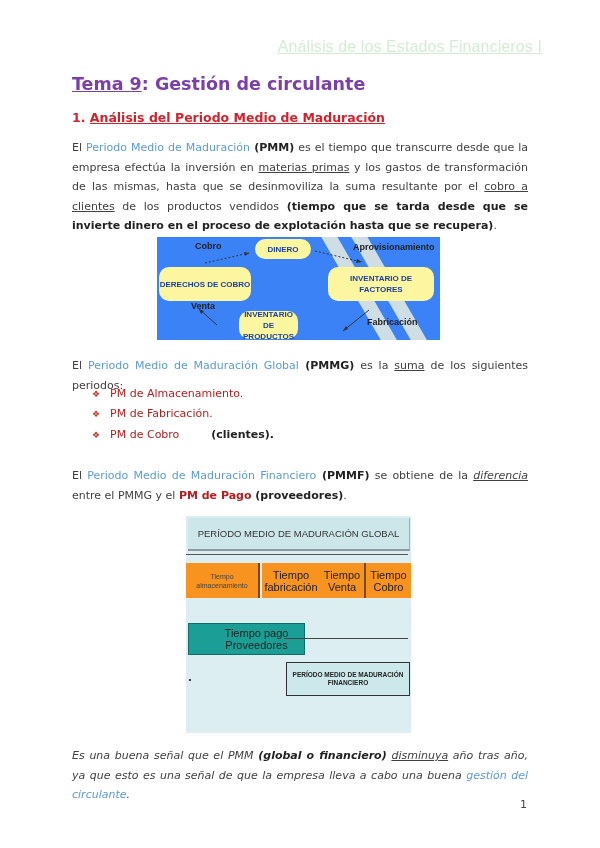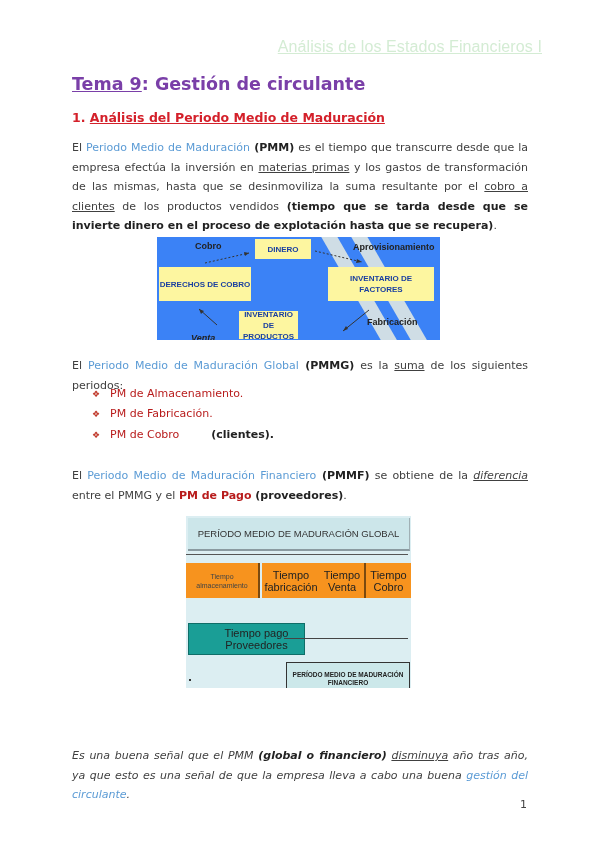--- a/index.html
+++ b/index.html
@@ -22,26 +22,26 @@
   .p4 { top:746px;font-style:italic; }
   ul.bullets { position:absolute; left:92px; top:384px; margin:0; padding:0; list-style:none; font-size:11px; line-height:19.3px; }
   ul.bullets li { color:#b81c1c; }
   ul.bullets li .bul { color:#c0392b; font-size:9px; margin-right:10px; }
   ul.bullets li .b2 { color:#222; font-weight:bold;padding-left:28px; }
 
   
   .diag1 { position:absolute; left:157px; top:237px; width:283px; height:103px; background:#3b82f6; overflow:hidden;
            font-family:"Liberation Sans", sans-serif; font-weight:bold; }
   .diag1 .stripe { position:absolute; width:14px; height:200px; background:#cfdde5; transform:rotate(-30deg); }
-  .d1box { position:absolute; background:#fdf6a0; color:#1a3fa0; font-size:8px; text-align:center; display:flex; align-items:center; justify-content:center; line-height:11px; }
+  .d1box { position:absolute; background:#fdf6a0; color:#1a3fa0; font-size:8px; text-align:center; display:flex; align-items:center; justify-content:center; line-height:11px;border-radius:10px; }
   .d1lbl { position:absolute; font-size:9px; color:#222; }
   .d1 svg { position:absolute; left:0; top:0; }
 
   
-  .diag2 { position:absolute; left:186px; top:516px; width:225px; height:172px; background:#dceef2; overflow:hidden;
+  .diag2 { position:absolute; left:186px; top:516px; width:225px; height:217px; background:#dceef2; overflow:hidden;
            font-family:"Liberation Sans", sans-serif; }
   .d2top { position:absolute; left:2px; top:2px; width:221px; height:31px; background:#cce6ea; border-bottom:2px solid #8a9aa0; border-right:1px solid #a0b0b5;
            font-size:9.5px; color:#333; display:flex; align-items:center; justify-content:center; }
   .d2line { position:absolute; height:1px; background:#555; }
   .d2orange { position:absolute; top:47px; height:35px; background:#f7931e; border-right:2px solid #7a4a10; color:#222; display:flex; align-items:center; justify-content:center; text-align:center; }
   .d2teal { position:absolute; left:2px; top:107px; width:95px; height:30px; background:#1a9e96; color:#222; font-size:11px; line-height:12px; display:flex; align-items:center; justify-content:center; text-align:center; border:1px solid #0f6e68;padding-left:20px; }
   .d2fin { position:absolute; left:100px; top:146px; width:122px; height:32px; background:#cce8ea; border:1.5px solid #333; font-size:6.5px; font-weight:bold; color:#222; display:flex; align-items:center; justify-content:center; text-align:center; line-height:8px; }
   .d2dot { position:absolute; left:3px; top:163px; width:2px; height:2px; background:#333; }
   .pagenum { position:absolute; left:520px; top:798px; font-size:11px; color:#444; }
 </style>
@@ -64,21 +64,21 @@
     <polygon points="92,16 87,15 88,19" fill="#333"></polygon>
     <line x1="158" y1="14" x2="205" y2="25" stroke="#333" stroke-width="1" stroke-dasharray="2,2"></line>
     <polygon points="205,25 200,22 199,26" fill="#333"></polygon>
     <line x1="60" y1="88" x2="42" y2="72" stroke="#333" stroke-width="1"></line>
     <polygon points="42,72 44,77 47,74" fill="#333"></polygon>
     <line x1="212" y1="73" x2="186" y2="94" stroke="#333" stroke-width="1"></line>
     <polygon points="186,94 191,92 189,89" fill="#333"></polygon>
   </svg>
   <div class="d1lbl" style="left:38px;top:4px;">Cobro</div>
   <div class="d1lbl" style="left:196px;top:5px;">Aprovisionamiento</div>
-  <div class="d1lbl" style="left:34px;top:96px;font-style:italic;">Venta</div>
+  <div class="d1lbl" style="left:34px;top:64px;">Venta</div>
   <div class="d1lbl" style="left:210px;top:80px;">Fabricación</div>
   <div class="d1box" style="left:98px;top:2px;width:56px;height:20px;">DINERO</div>
   <div class="d1box" style="left:2px;top:30px;width:92px;height:34px;">DERECHOS DE COBRO</div>
   <div class="d1box" style="left:171px;top:30px;width:106px;height:34px;">INVENTARIO DE FACTORES</div>
   <div class="d1box" style="left:82px;top:74px;width:59px;height:28px;">INVENTARIO DE PRODUCTOS</div>
 </div>
 
 <p class="para p2"><span>El </span><span class="blue">Periodo Medio de Maduración Global</span><span class="b"> (PMMG)</span><span> es la </span><span class="u">suma</span><span> de los siguientes periodos:</span></p>
 
 <ul class="bullets">

